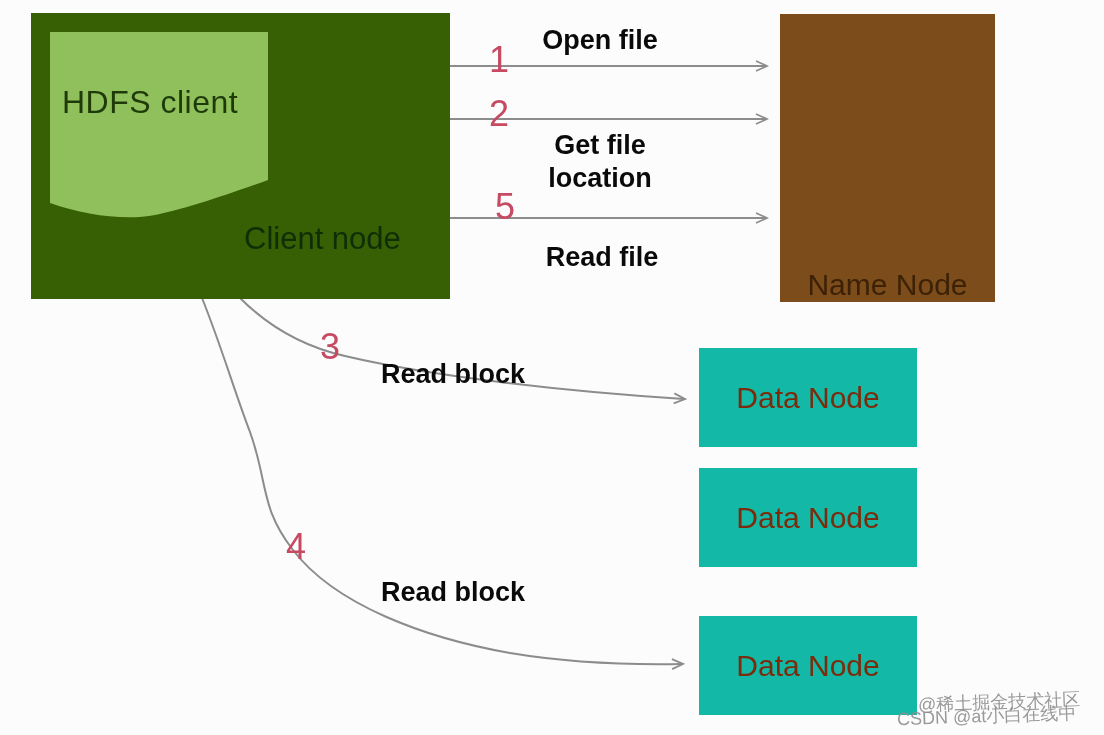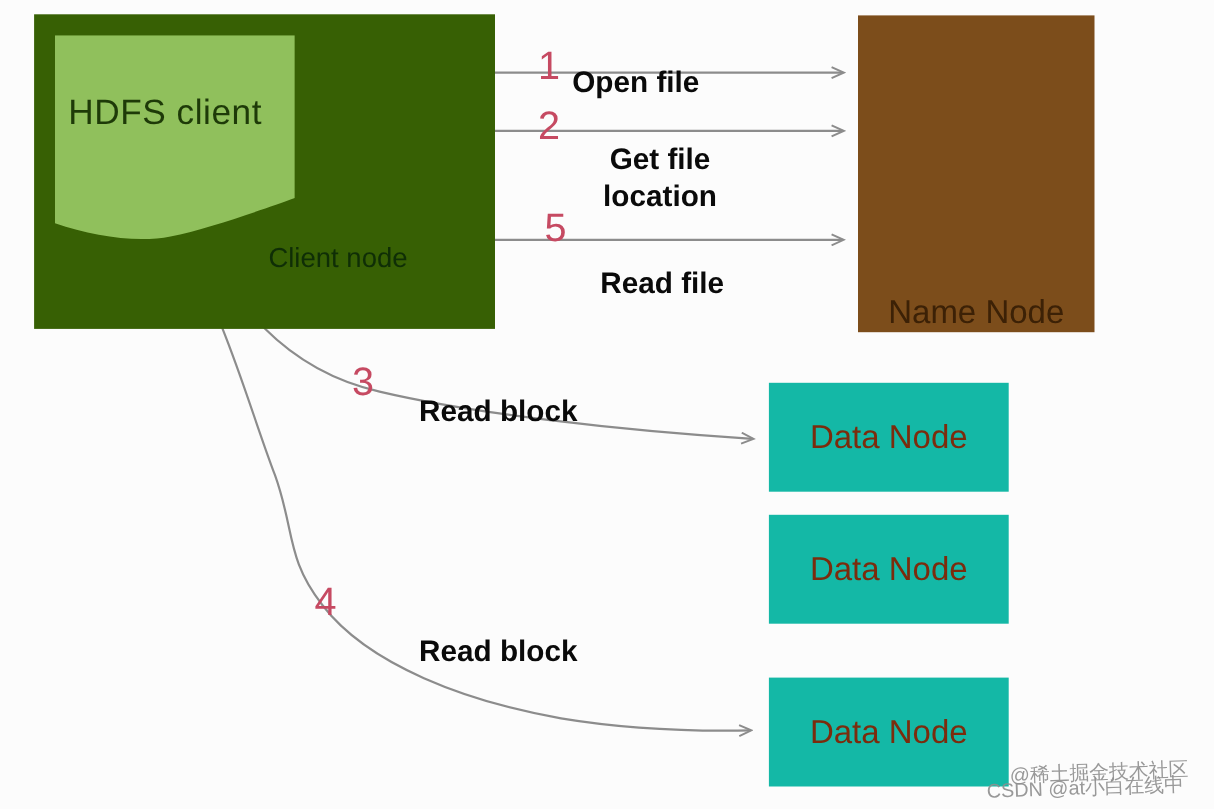--- a/index.html
+++ b/index.html
@@ -14,21 +14,21 @@
     left:31px;top:13px;width:419px;height:286px;
     background:#376004;
   }
   .hdfs-doc{left:50px;top:32px;width:218px;height:190px;}
   .hdfs-label{
     left:62px;top:84px;width:200px;
     font-size:32px;color:#1e3a08;letter-spacing:0.5px;
   }
   .client-label{
     left:244px;top:221px;width:200px;
-    font-size:25px;color:#0f2e06;
+    font-size:31px;color:#0f2e06;
   }
   
   .name-node{
     left:780px;top:14px;width:215px;height:288px;
     background:#7c4d1b;
     display:flex;align-items:flex-end;justify-content:center;
   }
   .name-node span{font-size:30px;color:#3c2106;}
   
   .data-node{
@@ -36,21 +36,21 @@
     background:#14b8a6;
     display:flex;align-items:center;justify-content:center;
   }
   .data-node span{font-size:30px;color:#7b2c0d;}
   .dn1{top:348px;} .dn2{top:468px;} .dn3{top:616px;}
   
   .arrow-label{
     font-weight:700;color:#0a0a0a;font-size:27px;line-height:33px;
     text-align:center;white-space:pre-line;
   }
-  .lbl-open{left:488px;top:24px;width:180px;margin-top:35px;}
+  .lbl-open{left:510px;top:24px;width:180px;}
   .lbl-getblock{left:520px;top:129px;width:160px;}
   .lbl-close{left:512px;top:241px;width:180px;}
   .lbl-read3{left:363px;top:358px;width:180px;}
   .lbl-read4{left:363px;top:576px;width:180px;}
   
   .step-num{
     color:#c64a62;font-size:36px;line-height:36px;font-weight:400;
   }
   .n1{left:489px;top:42px;} .n2{left:489px;top:96px;} .n5{left:495px;top:189px;}
   .n3{left:320px;top:329px;} .n4{left:286px;top:529px;}

